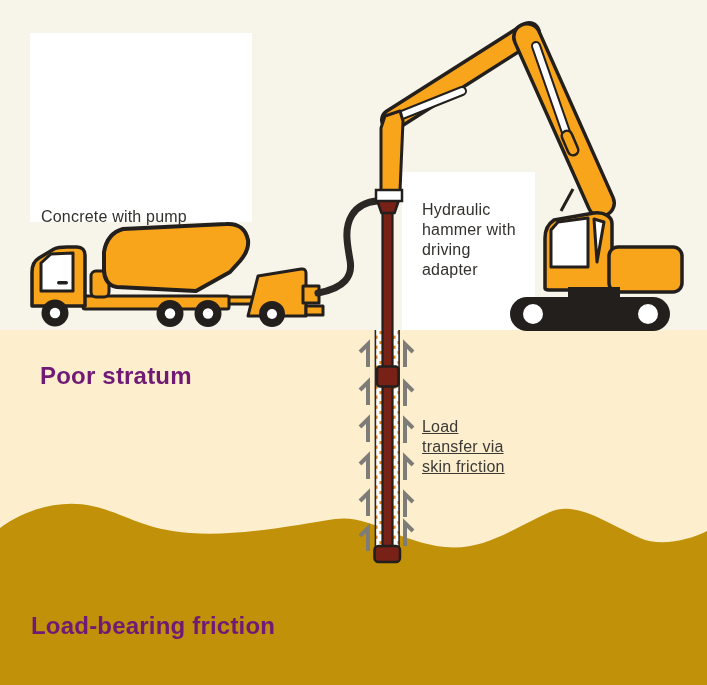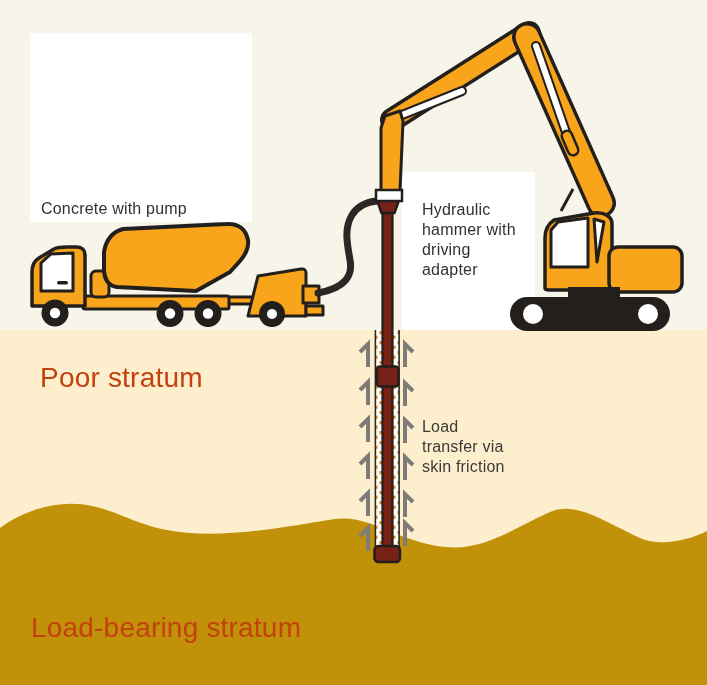--- a/index.html
+++ b/index.html
@@ -6,21 +6,21 @@
   .stage{
     position:relative;width:707px;height:685px;overflow:hidden;
     font-family:"Liberation Sans",sans-serif;
   }
   .stage svg{position:absolute;left:0;top:0;}
   .label{
     position:absolute;white-space:pre-line;
     font-size:16px;line-height:20px;color:#33312d;letter-spacing:.2px;
   }
   .stratum-label{
-    position:absolute;font-size:28px;font-weight:normal;color:#c2410c;letter-spacing:.2px;
+    position:absolute;font-size:24px;font-weight:bold;color:#701a75;letter-spacing:.2px;
   }
 </style>
 </head>
 <body>
 
 <div class="stage">
   <svg width="707" height="685" viewBox="0 0 707 685">
     <defs>
       <pattern id="grout-dots" width="9" height="10" patternUnits="userSpaceOnUse">
         <rect x="1.4" y="1" width="3.2" height="3.2" fill="#e8891b"></rect>
@@ -117,23 +117,23 @@
       <use href="#arrow-left-shape" x="368" y="526"></use>
       <use href="#arrow-right-shape" x="405" y="342"></use>
       <use href="#arrow-right-shape" x="405" y="381"></use>
       <use href="#arrow-right-shape" x="405" y="418"></use>
       <use href="#arrow-right-shape" x="405" y="455"></use>
       <use href="#arrow-right-shape" x="405" y="492"></use>
       <use href="#arrow-right-shape" x="405" y="521"></use>
     </g>
   </svg>
 
-  <div class="label" style="left:41px;top:199px;text-align:center;">Concrete with pump</div>
+  <div class="label" style="left:41px;top:207px;text-align:center;">Concrete with pump</div>
   <div class="label" style="left:422px;top:200px;width:112px;">Hydraulic
 hammer with
 driving
 adapter</div>
   <div class="stratum-label" style="left:40px;top:362px;">Poor stratum</div>
-  <div class="label" style="left:422px;top:417px;color:#3b3a37;">Load
+  <div class="label" style="left:422px;top:417px;color:#3b3a37;text-decoration:underline;">Load
 transfer via
 skin friction</div>
-  <div class="stratum-label" style="left:31px;top:612px;">Load-bearing stratum</div>
+  <div class="stratum-label" style="left:31px;top:612px;">Load-bearing friction</div>
 </div>
 
 </body></html>

